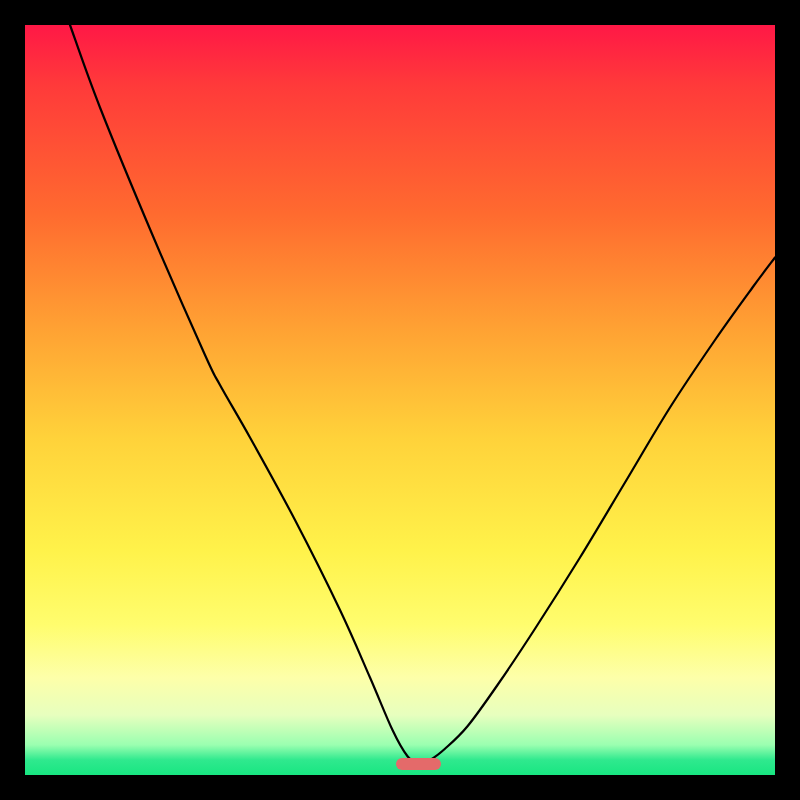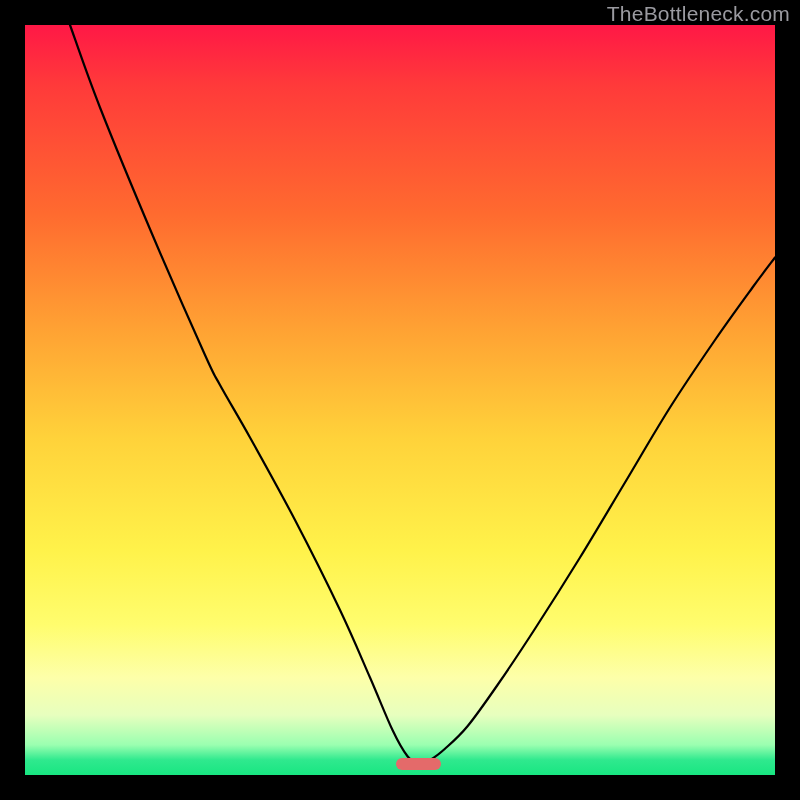--- a/index.html
+++ b/index.html
@@ -65,21 +65,20 @@
     color: #9a9aa0;
     font-size: 21px;
     letter-spacing: 0.2px;
     font-weight: 500;
   }
 </style>
 </head>
 <body>
 
 <div class="frame">
-  <div class="watermark">TheBottleneck.com</div>
 
   <div class="plot-area">
     <svg class="curve-svg" viewBox="0 0 750 750" preserveAspectRatio="none">
       <path id="curve-path" class="curve-path" d="M 45.00 0.00 C 50.00 13.75, 61.25 47.50, 75.00 82.50 C 88.75 117.50, 110.00 168.75, 127.50 210.00 C 145.00 251.25, 168.75 305.00, 180.00 330.00 C 191.25 355.00, 187.50 346.25, 195.00 360.00 C 202.50 373.75, 212.50 390.00, 225.00 412.50 C 237.50 435.00, 255.00 466.25, 270.00 495.00 C 285.00 523.75, 302.50 558.75, 315.00 585.00 C 327.50 611.25, 336.25 632.50, 345.00 652.50 C 353.75 672.50, 361.25 691.88, 367.50 705.00 C 373.75 718.13, 378.13 725.63, 382.50 731.25 C 386.88 736.88, 390.00 738.13, 393.75 738.75 C 397.50 739.38, 400.63 737.50, 405.00 735.00 C 409.38 732.50, 413.75 729.38, 420.00 723.75 C 426.25 718.13, 433.75 711.88, 442.50 701.25 C 451.25 690.63, 461.25 676.25, 472.50 660.00 C 483.75 643.75, 496.25 625.00, 510.00 603.75 C 523.75 582.50, 540.00 556.88, 555.00 532.50 C 570.00 508.13, 585.00 482.50, 600.00 457.50 C 615.00 432.50, 630.00 406.25, 645.00 382.50 C 660.00 358.75, 676.25 335.00, 690.00 315.00 C 703.75 295.00, 717.50 276.25, 727.50 262.50 C 737.50 248.75, 746.25 237.50, 750.00 232.50"></path>
     </svg>
     <div id="marker" class="marker" style="left: 371.25px; width: 45px; top: 732.75px; background: rgb(228, 106, 106);"></div>
   </div>
 </div>
 
 </body></html>

